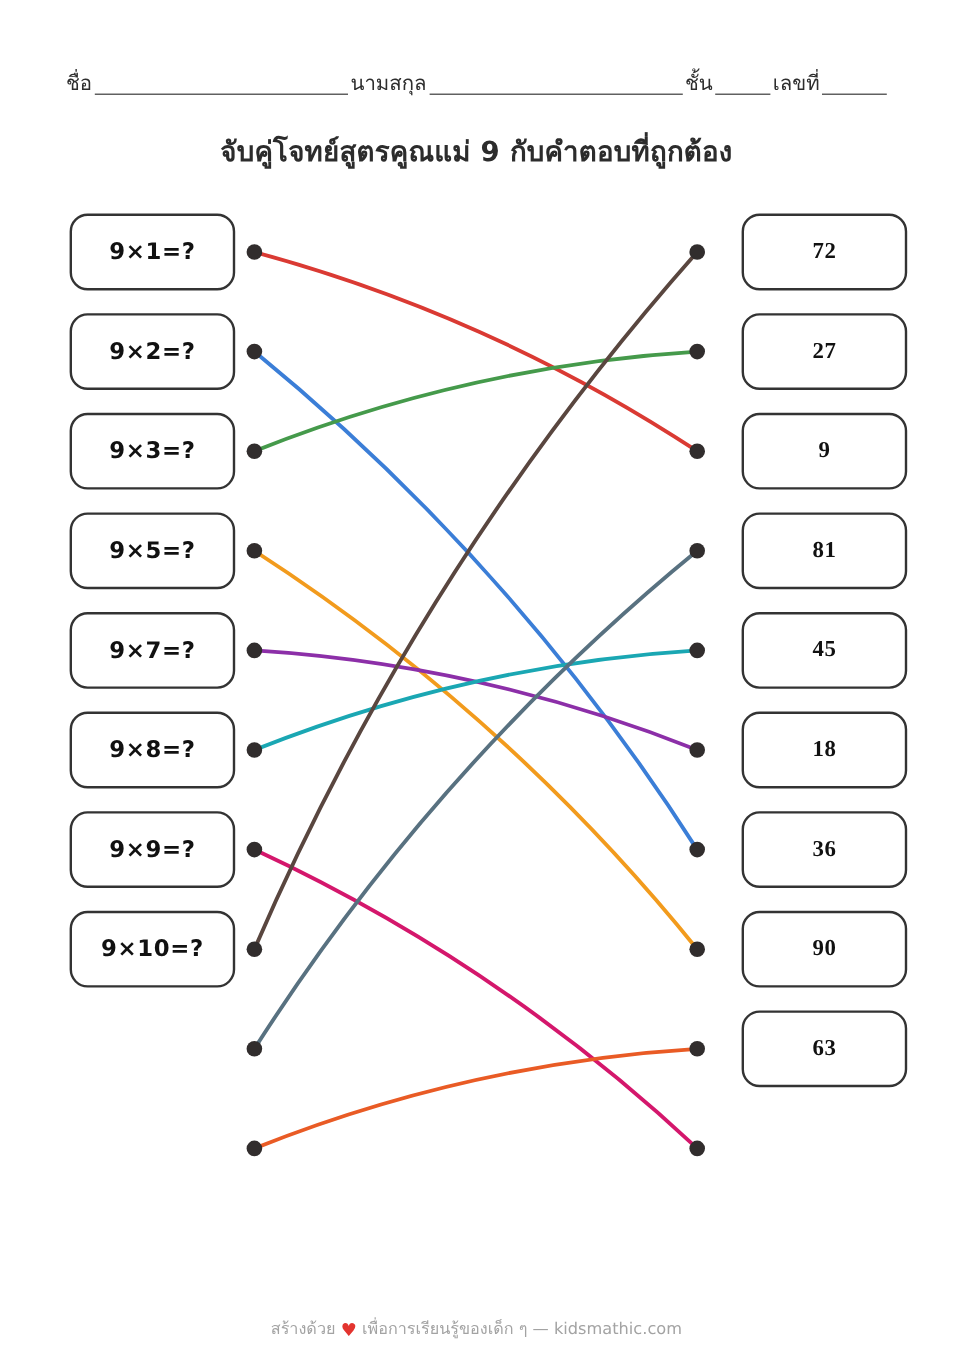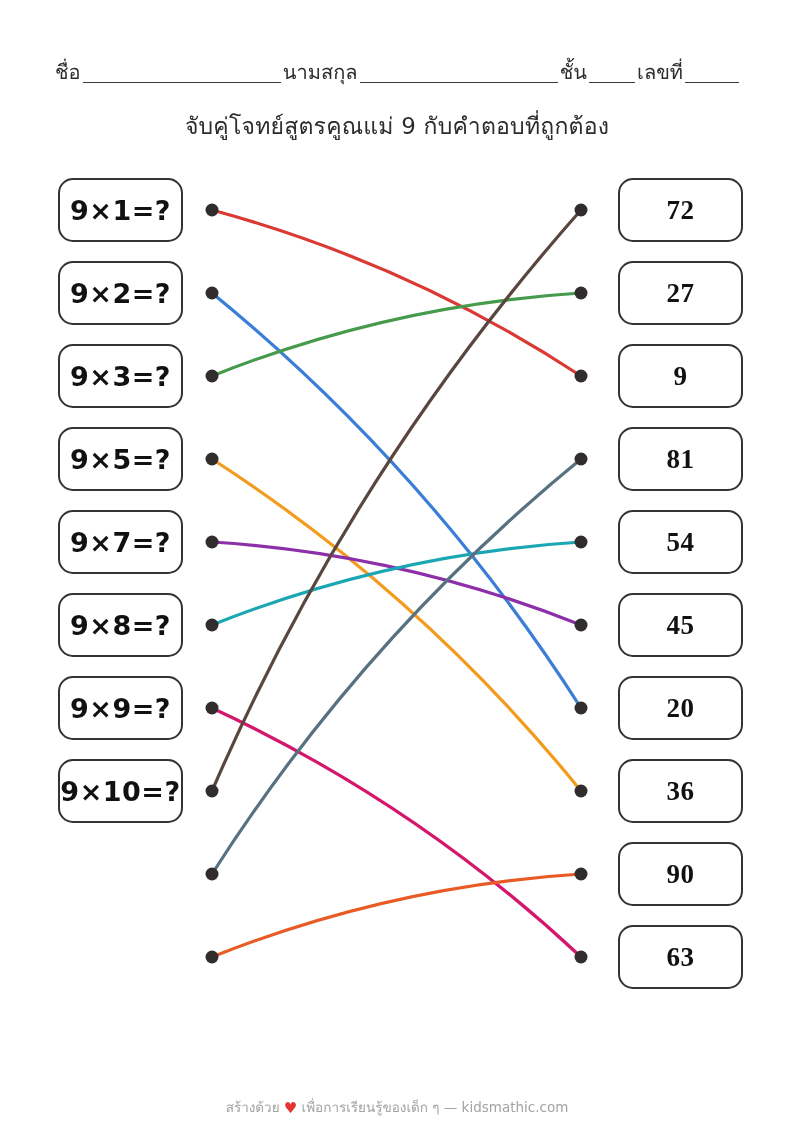--- a/index.html
+++ b/index.html
@@ -8,49 +8,49 @@
     width:794px;height:1123px;
     background:#ffffff;
     font-family:"DejaVu Sans","Liberation Sans",sans-serif;
     color:#1b1b1b;
     overflow:hidden;
   }
   
   .header{
     position:absolute;left:55px;top:58px;width:686px;
     display:flex;align-items:flex-end;
-    font-size:20px;color:#2e2e2e;
+    font-size:17px;color:#2e2e2e;
   }
   .header .lbl{white-space:nowrap;line-height:1.45;}
   .header .rule{
     border-bottom:1.6px solid #3a3a3a;
     height:1px;margin:0 2px 4px 2px;
   }
   .rule.grow{flex:1 1 auto;}
   .rule.small-a{width:46px;flex:0 0 auto;}
   .rule.small-b{width:54px;flex:0 0 auto;}
   .header .lbl.spaced{}
   
   .title{
     position:absolute;left:0;top:108px;width:794px;
-    text-align:center;font-size:23px;font-weight:400;color:#2c2c2c;
+    text-align:center;font-size:23px;font-weight:700;color:#2c2c2c;
     letter-spacing:.2px;
   }
   
   .col{
     position:absolute;top:178px;
     display:flex;flex-direction:column;gap:19px;
   }
   .col.left{left:58px;}
   .col.right{left:618px;font-family:Liberation Serif, serif;}
   .card{
-    width:125px;height:64px;box-sizing:border-box;
+    width:138px;height:64px;box-sizing:border-box;
     background:#ffffff;border:2.5px solid #333333;border-radius:15px;
     display:flex;align-items:center;justify-content:center;
-    font-size:27px;font-weight:700;color:#111111;
+    font-size:19px;font-weight:700;color:#111111;
     letter-spacing:.5px;
   }
   
   svg.lines{
     position:absolute;left:0;top:0;width:794px;height:1123px;
     pointer-events:none;
   }
   
   .footer{
     position:absolute;left:0;top:1096px;width:794px;
@@ -118,23 +118,22 @@
     <div class="card">9×8=?</div>
     <div class="card">9×9=?</div>
     <div class="card">9×10=?</div>
   </div>
 
   <div class="col right">
     <div class="card">72</div>
     <div class="card">27</div>
     <div class="card">9</div>
     <div class="card">81</div>
-    <div class="card">54</div>
     <div class="card">45</div>
-    <div class="card">20</div>
+    <div class="card">18</div>
     <div class="card">36</div>
     <div class="card">90</div>
     <div class="card">63</div>
   </div>
 
   <div class="footer">
     <span>สร้างด้วย</span>
     <span class="heart" style="color: rgb(227, 52, 47);">♥</span>
     <span>เพื่อการเรียนรู้ของเด็ก ๆ — kidsmathic.com</span>
   </div>

